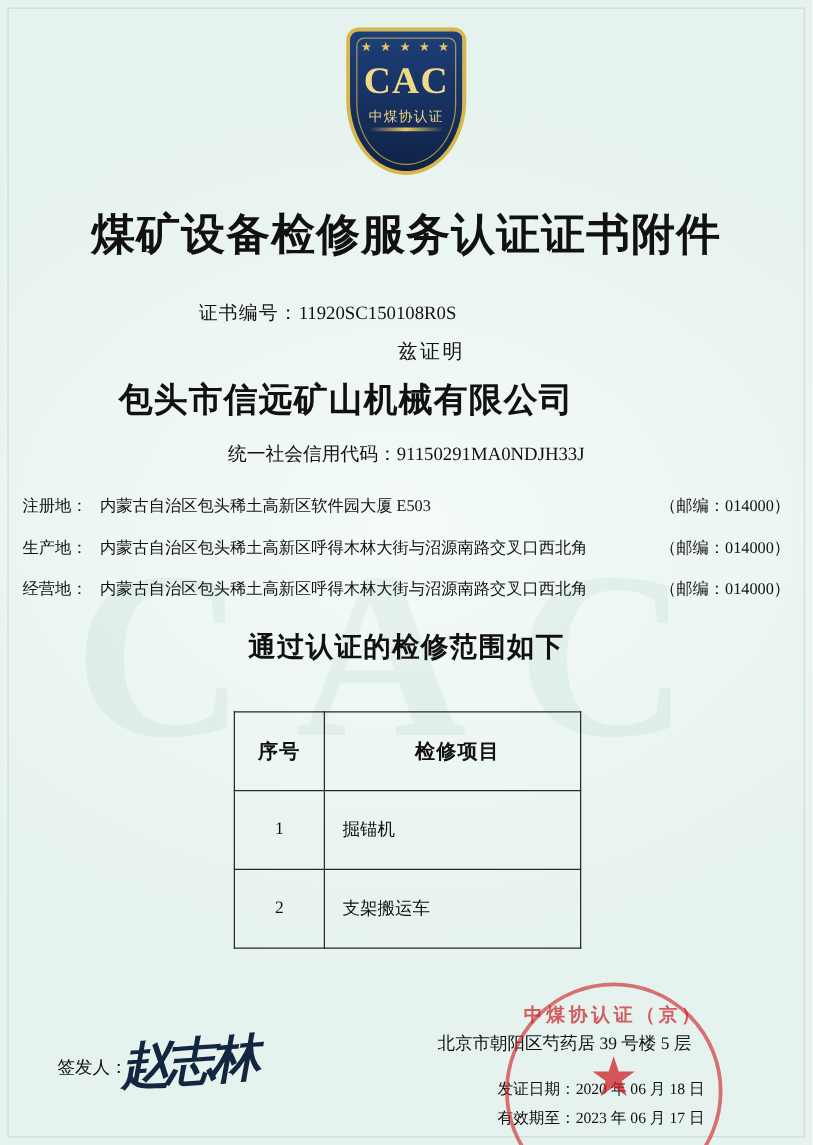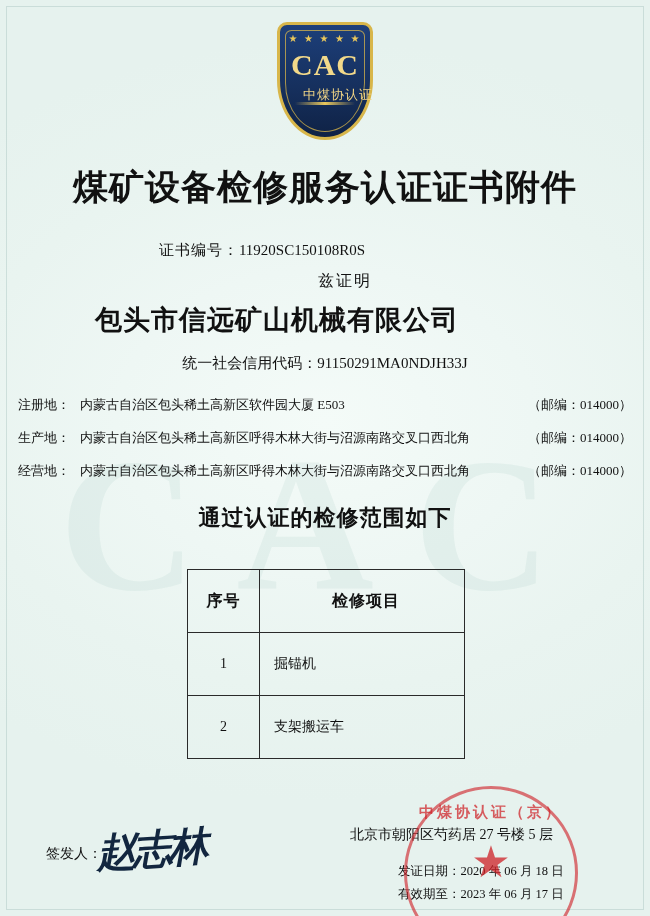--- a/index.html
+++ b/index.html
@@ -91,23 +91,23 @@
     font-family: "Liberation Serif", serif;
     font-size: 30px;
     font-weight: bold;
     letter-spacing: 1px;
   }
   .emblem-sub {
     position: absolute;
     top: 64px;
     left: 0;
     width: 96px;
-    text-align: right;
+    text-align: center;
     color: #f0d485;
-    font-size: 13px;
+    font-size: 11px;
     letter-spacing: 1px;
     font-family: "Liberation Sans", sans-serif;
   }
   .emblem-bar {
     position: absolute;
     top: 80px;
     left: 18px;
     width: 60px;
     height: 3px;
     background: linear-gradient(90deg, rgba(233,199,92,0), #e9c75c, rgba(233,199,92,0));
@@ -382,21 +382,21 @@
       <tr>
         <td class="col-no">2</td>
         <td class="col-item">支架搬运车</td>
       </tr>
     </tbody>
   </table>
 
   <div class="issuer-label">签发人：</div>
   <div class="signature">赵志林</div>
 
-  <div class="issuer-address">北京市朝阳区芍药居 27 号楼 5 层</div>
+  <div class="issuer-address">北京市朝阳区芍药居 39 号楼 5 层</div>
 
   <div class="issue-date">
     <span>发证日期：</span><span>2020 年 06 月 18 日</span>
   </div>
   <div class="expiry-date">
     <span>有效期至：</span><span>2023 年 06 月 17 日</span>
   </div>
 
   <div class="seal">
     <div class="seal-top-text">中煤协认证（京）</div>

